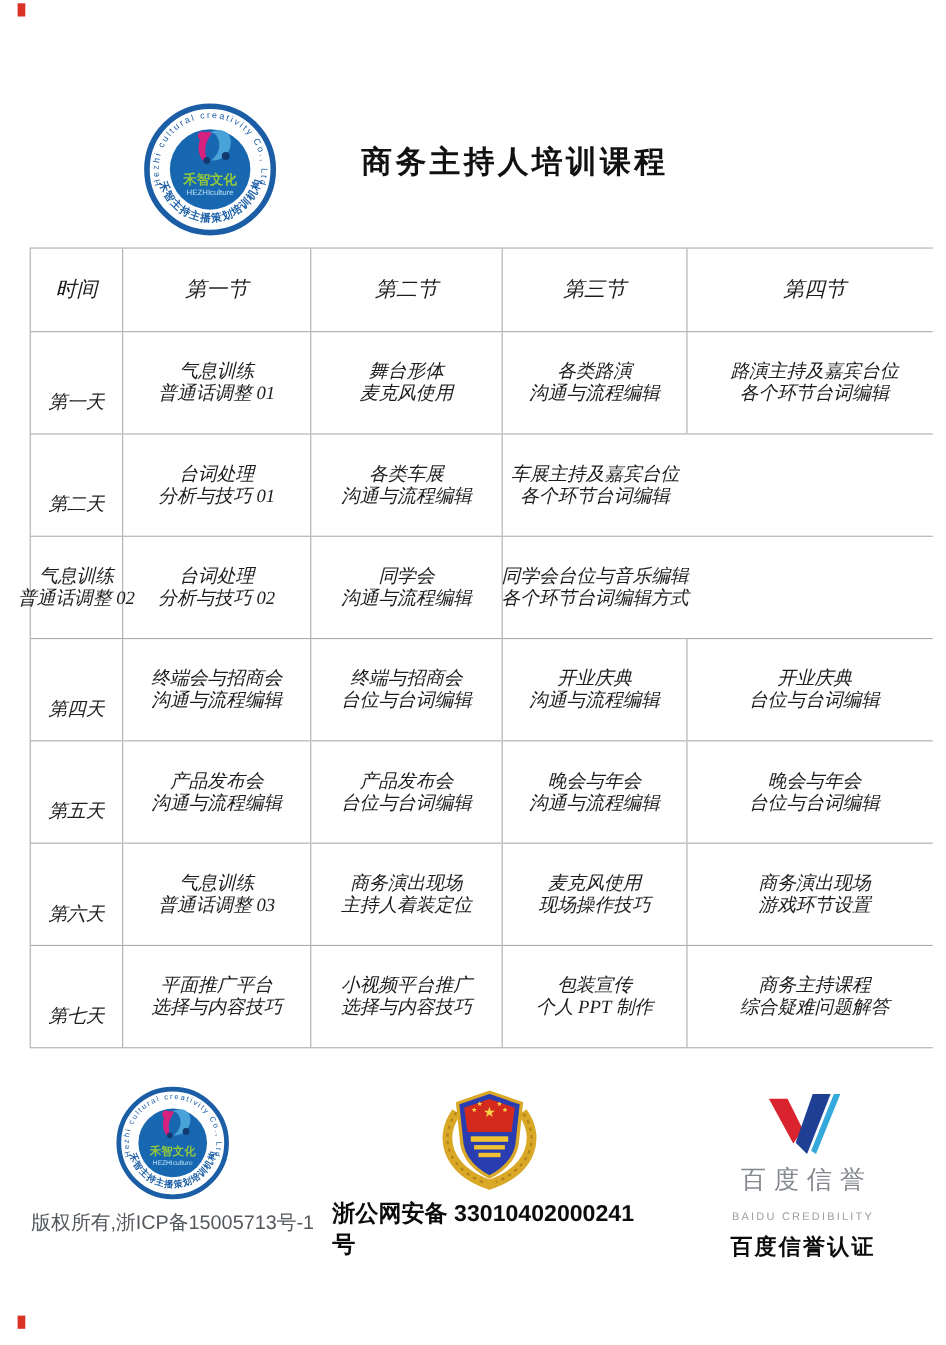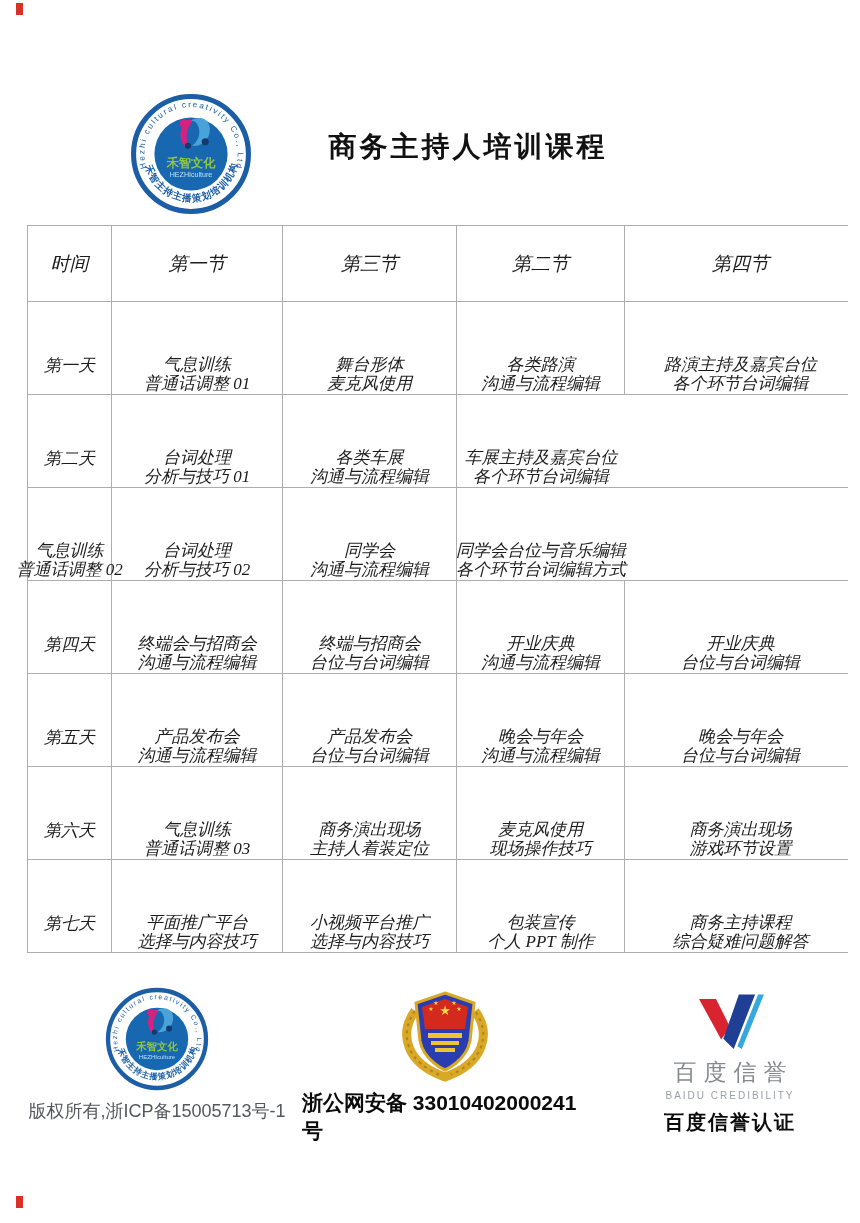--- a/index.html
+++ b/index.html
@@ -16,39 +16,39 @@
   .page-title{position:absolute;left:0;top:128px;width:100%;text-align:center;transform:translateX(38px);
               font-size:28px;font-weight:bold;letter-spacing:3px;margin:0;color:#111;}
 
   
   .course-table{position:absolute;left:15px;top:225px;width:828px;border:1px solid #adadad;font-style:italic;}
   .trow,.thead{display:grid;grid-template-columns:84px 171px 174px 168px auto;border-bottom:1px solid #adadad;}
   .trow:last-child{border-bottom:none;}
   .thead{height:75px;}
   .trow{height:92px;}
   .cell{border-right:1px solid #adadad;display:flex;flex-direction:column;align-items:center;
-        justify-content:flex-end;text-align:center;font-size:17px;line-height:1.15;}
+        justify-content:center;text-align:center;font-size:17px;line-height:1.15;}
   .cell:last-child{border-right:none;}
   .thead .cell{justify-content:center;font-size:19px;}
   .trow .cell.day{justify-content:flex-end;padding-bottom:18px;}
   .line{white-space:nowrap;}
 
   
   .footer{position:absolute;left:0;top:975px;width:860px;display:grid;grid-template-columns:290px 286px 284px;}
   .fcol{display:flex;flex-direction:column;align-items:center;}
   .fcol .logo-wrap{width:104px;height:104px;margin-top:12px;}
   .copyright{margin-top:8px;font-family:"Liberation Sans","DejaVu Sans",sans-serif;
              font-size:18px;color:#54585d;letter-spacing:0px;}
   .badge-wrap{width:104px;height:100px;margin-top:10px;}
   .police-record{margin-top:4px;font-family:"Liberation Sans","DejaVu Sans",sans-serif;
                  font-size:21px;font-weight:bold;color:#0b0b0b;}
   .baidu-wrap{width:96px;height:62px;margin-top:18px;}
   .baidu-title{margin-top:2px;font-family:"Liberation Sans","DejaVu Sans",sans-serif;
                font-size:23px;color:#85898e;letter-spacing:7px;text-indent:7px;}
-  .baidu-sub{margin-top:2px;font-family:"Liberation Sans","DejaVu Sans",sans-serif;
+  .baidu-sub{margin-top:13px;font-family:"Liberation Sans","DejaVu Sans",sans-serif;
              font-size:10px;color:#9aa0a6;letter-spacing:2px;}
   .baidu-cert{margin-top:8px;font-family:"Liberation Sans","DejaVu Sans",sans-serif;
               font-size:20px;font-weight:bold;color:#0b0b0b;letter-spacing:2px;}
   .defs-holder{position:absolute;width:0;height:0;overflow:hidden;}
 </style>
 </head>
 <body>
 
 <svg class="defs-holder" xmlns="http://www.w3.org/2000/svg" aria-hidden="true">
   <defs>
@@ -106,22 +106,22 @@
           <use href="#hezhi-logo"></use>
         </svg>
     </div>
     <h1 class="page-title">商务主持人培训课程</h1>
   </div>
 
   <div class="course-table">
     <div class="thead">
       <div class="cell day">时间</div>
       <div class="cell">第一节</div>
+      <div class="cell">第二节</div>
       <div class="cell">第三节</div>
-      <div class="cell">第二节</div>
       <div class="cell">第四节</div>
     </div>
     <div>
         <div class="trow">
           <div class="cell day">第一天</div>
           <div class="cell">
             <div class="line">气息训练</div>
             <div class="line">普通话调整 01</div>
           </div>
           <div class="cell">

